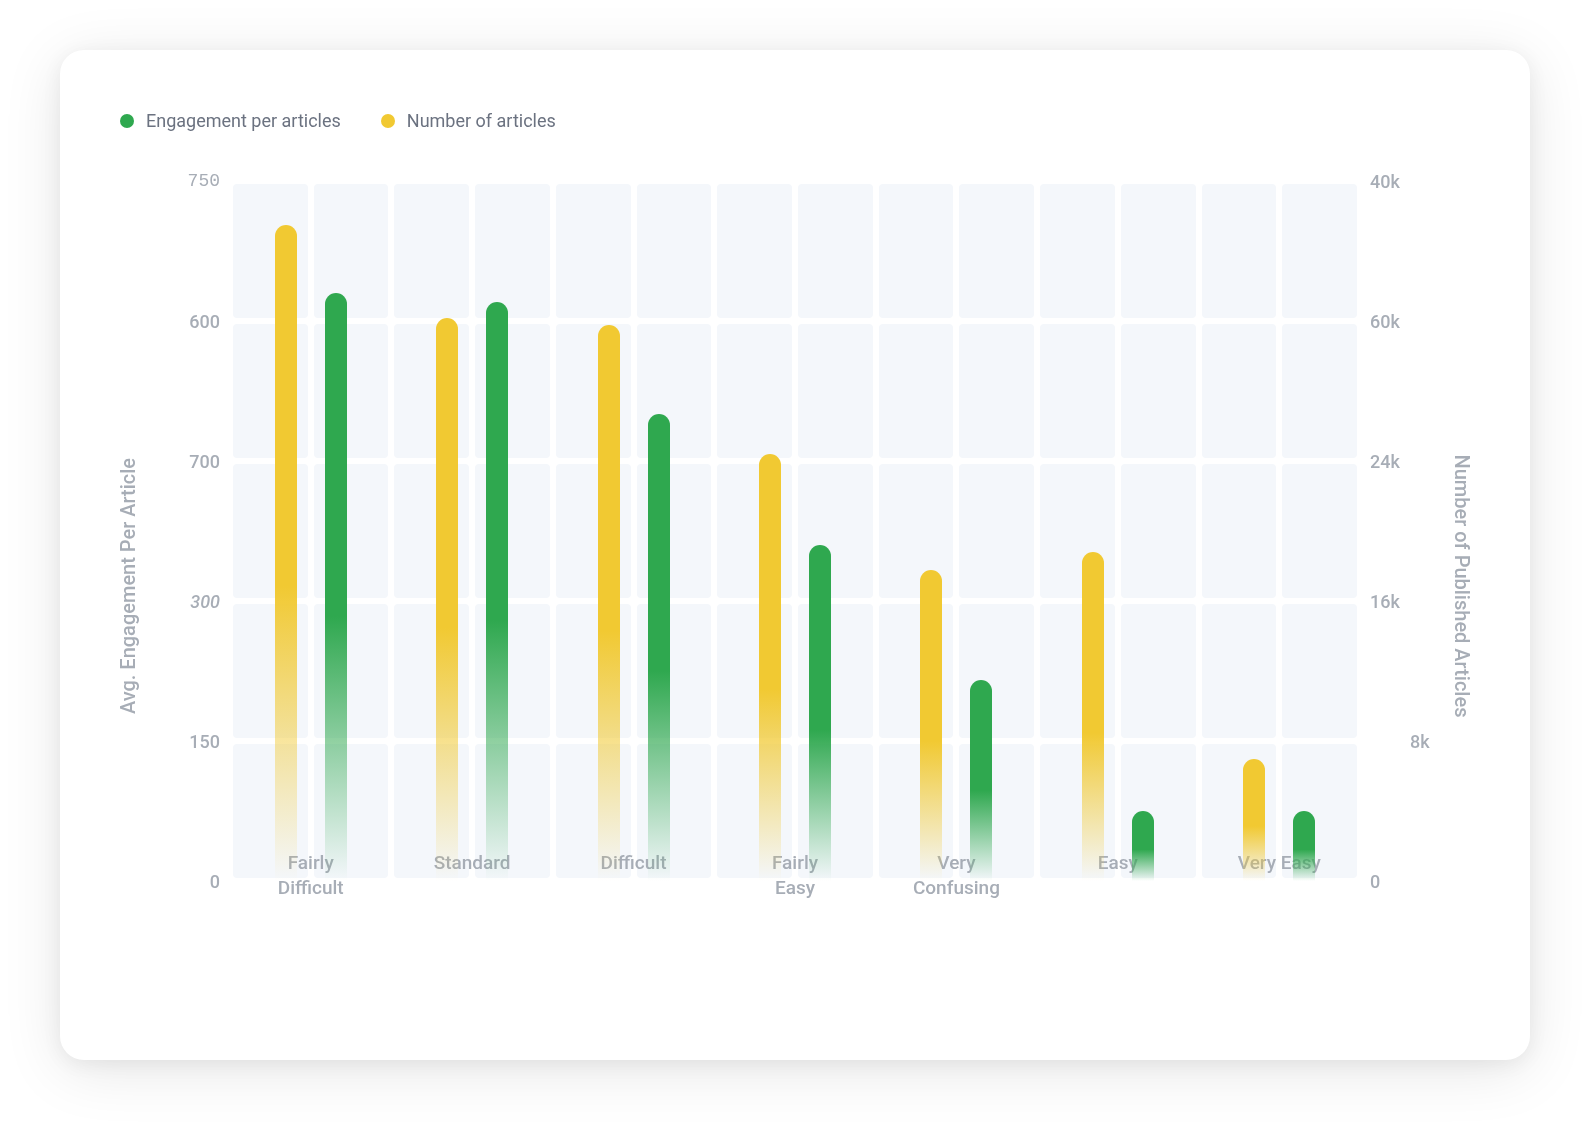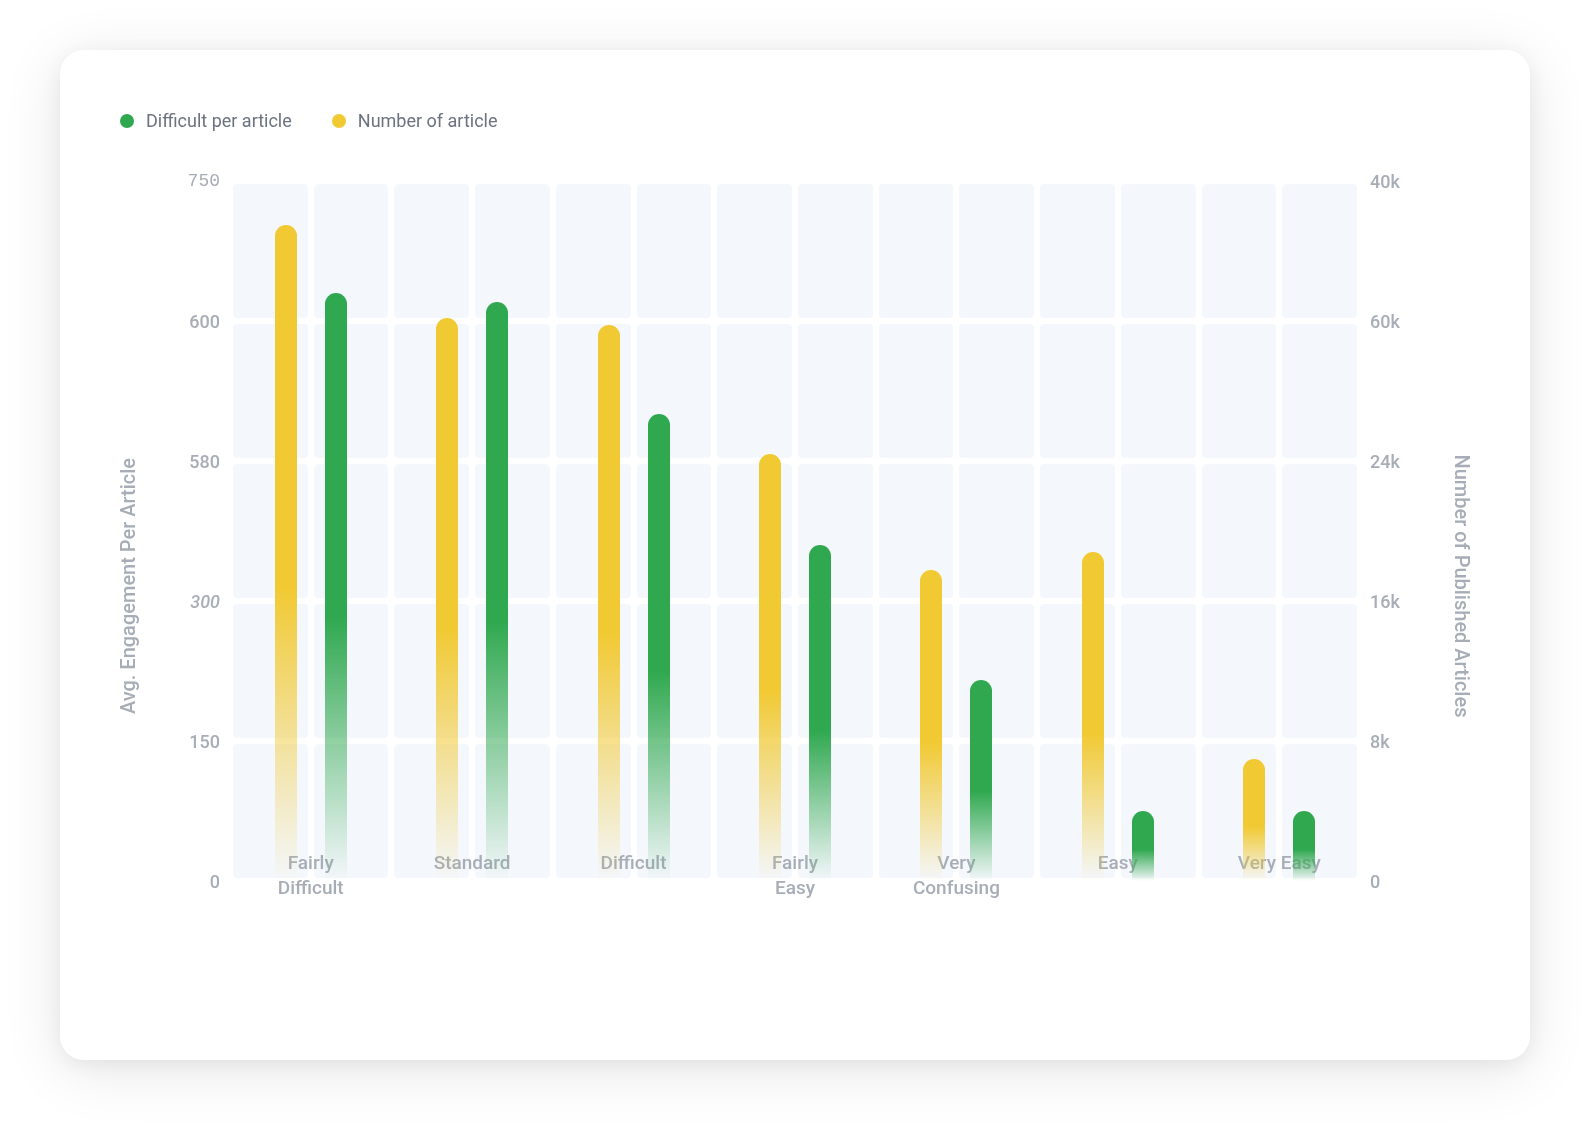--- a/index.html
+++ b/index.html
@@ -145,25 +145,25 @@
   }
 </style>
 </head>
 <body>
 
 <div class="card">
   <div class="header">
     <div class="legend">
       <div class="legend-item">
         <span class="legend-dot dot-green"></span>
-        <span>Difficult per article</span>
+        <span>Engagement per articles</span>
       </div>
       <div class="legend-item">
         <span class="legend-dot dot-yellow"></span>
-        <span>Number of article</span>
+        <span>Number of articles</span>
       </div>
     </div>
   </div>
 
   <div class="chart-wrap">
     <div class="y-left-label">Avg. Engagement Per Article</div>
     <div class="y-right-label">Number of Published Articles</div>
 
     <div class="plot-frame">
       <div class="plot-area" id="plot">
@@ -236,27 +236,27 @@
           <div class="grid-cell" style="left: 71.4286%; top: 80%; width: calc(7.14286% - 6px); height: calc(20% - 6px); margin: 3px;"></div>
           <div class="grid-cell" style="left: 78.5714%; top: 80%; width: calc(7.14286% - 6px); height: calc(20% - 6px); margin: 3px;"></div>
           <div class="grid-cell" style="left: 85.7143%; top: 80%; width: calc(7.14286% - 6px); height: calc(20% - 6px); margin: 3px;"></div>
           <div class="grid-cell" style="left: 92.8571%; top: 80%; width: calc(7.14286% - 6px); height: calc(20% - 6px); margin: 3px;"></div>
         </div>
 
       <div class="y-left-ticks" id="yLeft">
           <div class="tick" style="top: 100%;">0</div>
           <div class="tick" style="top: 80%;">150</div>
           <div class="tick" style="top: 60%; font-style: italic;">300</div>
-          <div class="tick" style="top: 40%;">580</div>
+          <div class="tick" style="top: 40%;">700</div>
           <div class="tick" style="top: 20%; text-align: right;">600</div>
           <div class="tick" style="top: 0%; font-family: Liberation Mono, monospace;">750</div>
         </div>
       <div class="y-right-ticks" id="yRight">
           <div class="tick" style="top: 100%;">0</div>
-          <div class="tick" style="top: 80%;">8k</div>
+          <div class="tick" style="top: 80%; margin-left: 40px;">8k</div>
           <div class="tick" style="top: 60%;">16k</div>
           <div class="tick" style="top: 40%;">24k</div>
           <div class="tick" style="top: 20%;">60k</div>
           <div class="tick" style="top: 0%;">40k</div>
         </div>
       <div class="x-labels" id="xLabels">
           <div class="x-lab" style="left: 7.14286%;">Fairly
 Difficult</div>
           <div class="x-lab" style="left: 21.4286%;">Standard</div>
           <div class="x-lab" style="left: 35.7143%;">Difficult</div>

